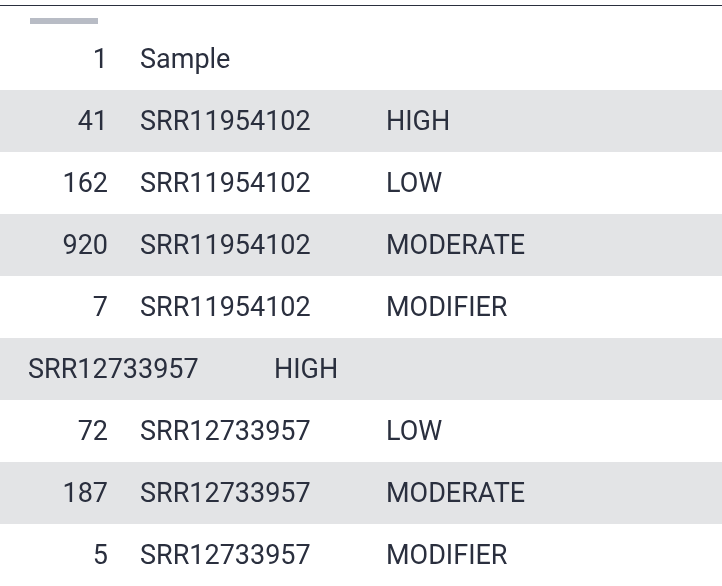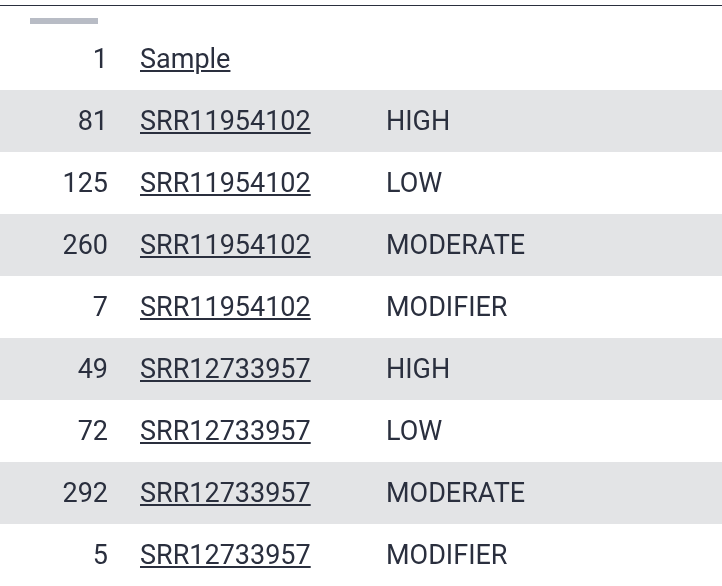--- a/index.html
+++ b/index.html
@@ -48,21 +48,20 @@
       font-weight: 400;
     }
     .cell-num {
       width: 112px;
       text-align: right;
       padding-right: 4px;
     }
     .cell-sample {
       width: 270px;
       padding-left: 28px;
-      text-decoration: underline;
     }
     .cell-impact {
       flex: 1;
       padding-left: 4px;
     }
     .header-row .cell {
       font-weight: 400;
     }
     .container {
       position: relative;
@@ -77,57 +76,56 @@
 <div class="container">
   <div class="sortmark"></div>
   <div class="table">
 
     <div class="row header-row">
       <div class="cell cell-num">1</div>
       <div class="cell cell-sample">Sample</div>
     </div>
 
     <div class="row">
-      <div class="cell cell-num">81</div>
+      <div class="cell cell-num">41</div>
       <div class="cell cell-sample">SRR11954102</div>
       <div class="cell cell-impact">HIGH</div>
     </div>
 
     <div class="row">
-      <div class="cell cell-num">125</div>
+      <div class="cell cell-num">162</div>
       <div class="cell cell-sample">SRR11954102</div>
       <div class="cell cell-impact">LOW</div>
     </div>
 
     <div class="row">
-      <div class="cell cell-num">260</div>
+      <div class="cell cell-num">920</div>
       <div class="cell cell-sample">SRR11954102</div>
       <div class="cell cell-impact">MODERATE</div>
     </div>
 
     <div class="row">
       <div class="cell cell-num">7</div>
       <div class="cell cell-sample">SRR11954102</div>
       <div class="cell cell-impact">MODIFIER</div>
     </div>
 
     <div class="row">
-      <div class="cell cell-num">49</div>
       <div class="cell cell-sample">SRR12733957</div>
       <div class="cell cell-impact">HIGH</div>
     </div>
 
     <div class="row">
       <div class="cell cell-num">72</div>
       <div class="cell cell-sample">SRR12733957</div>
       <div class="cell cell-impact">LOW</div>
     </div>
 
     <div class="row">
-      <div class="cell cell-num">292</div>
+      <div class="cell cell-num">187</div>
       <div class="cell cell-sample">SRR12733957</div>
       <div class="cell cell-impact">MODERATE</div>
     </div>
 
     <div class="row">
       <div class="cell cell-num">5</div>
       <div class="cell cell-sample">SRR12733957</div>
       <div class="cell cell-impact">MODIFIER</div>
     </div>
 

